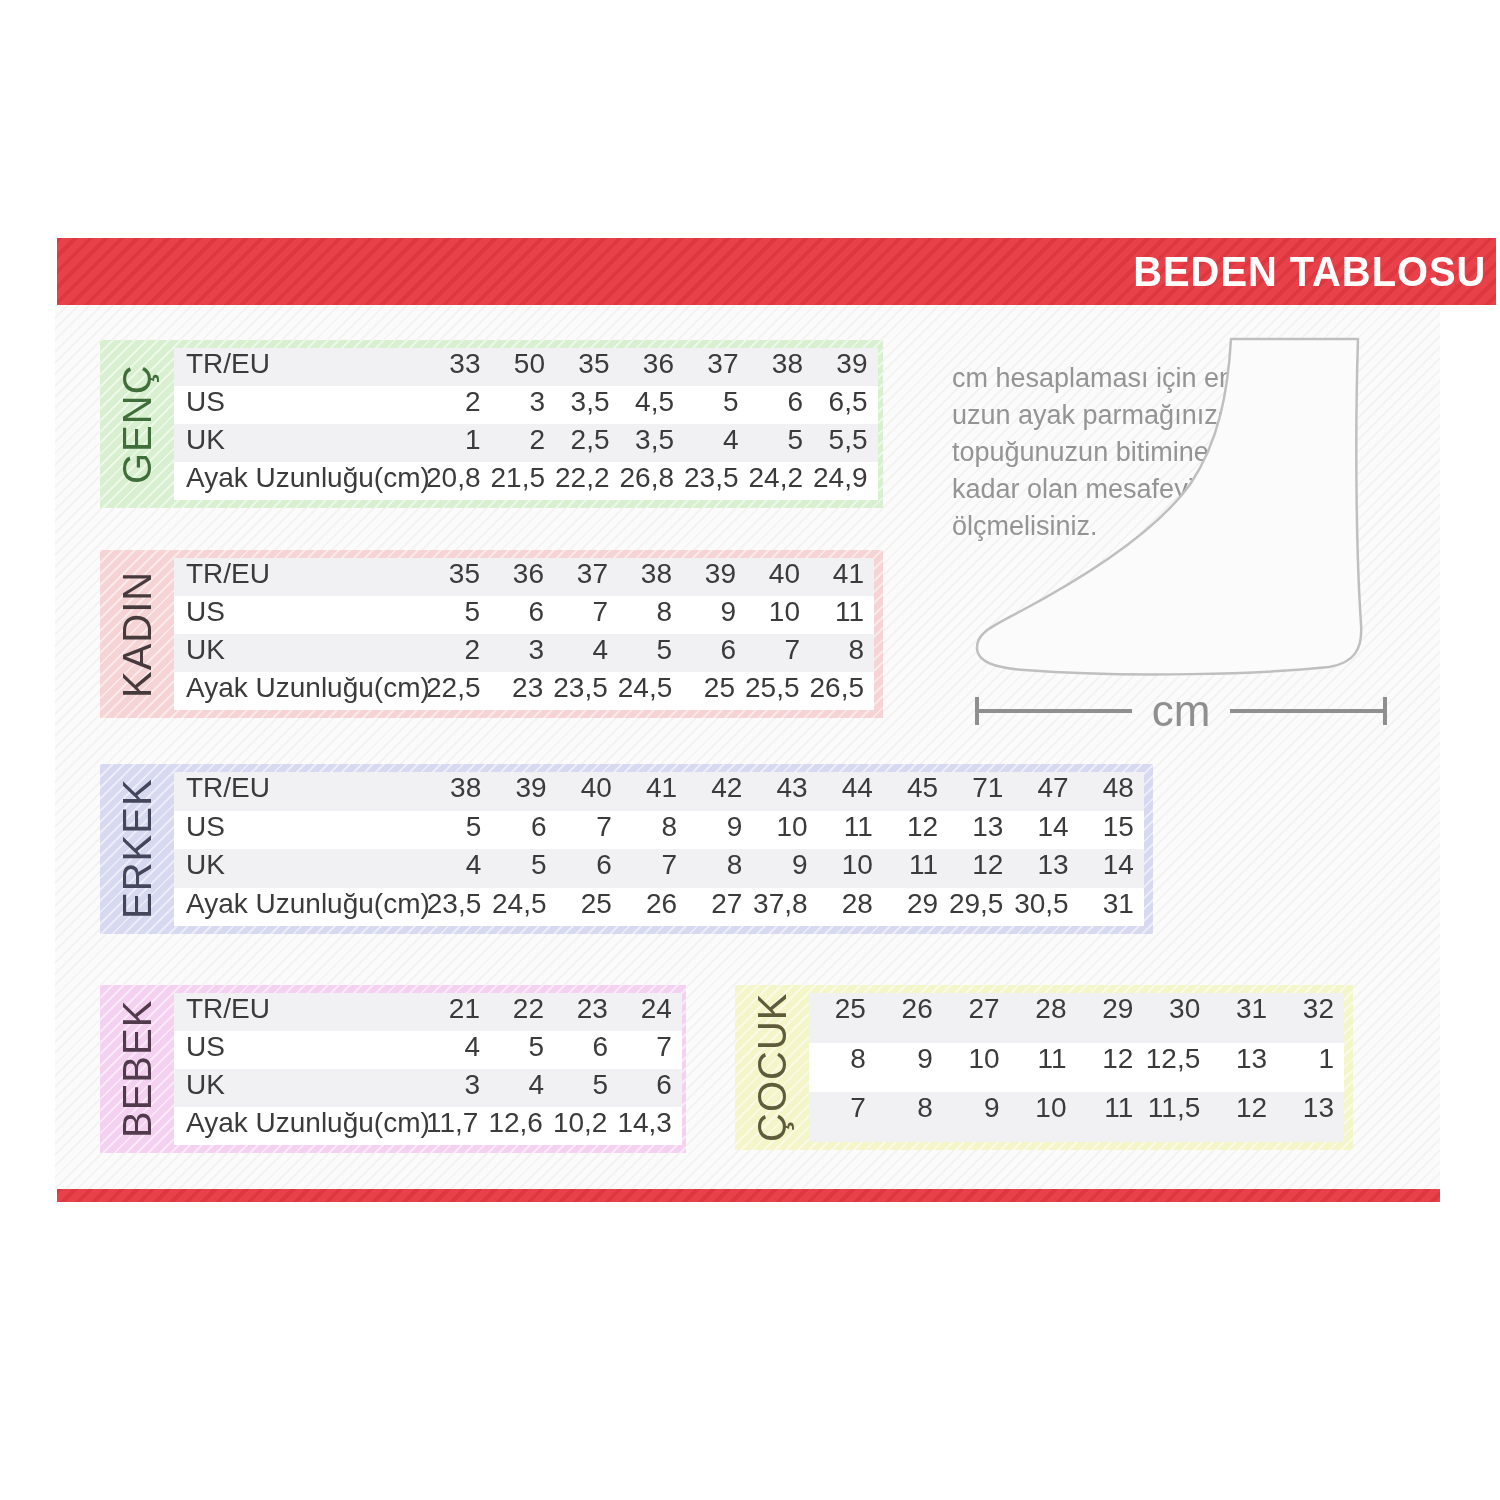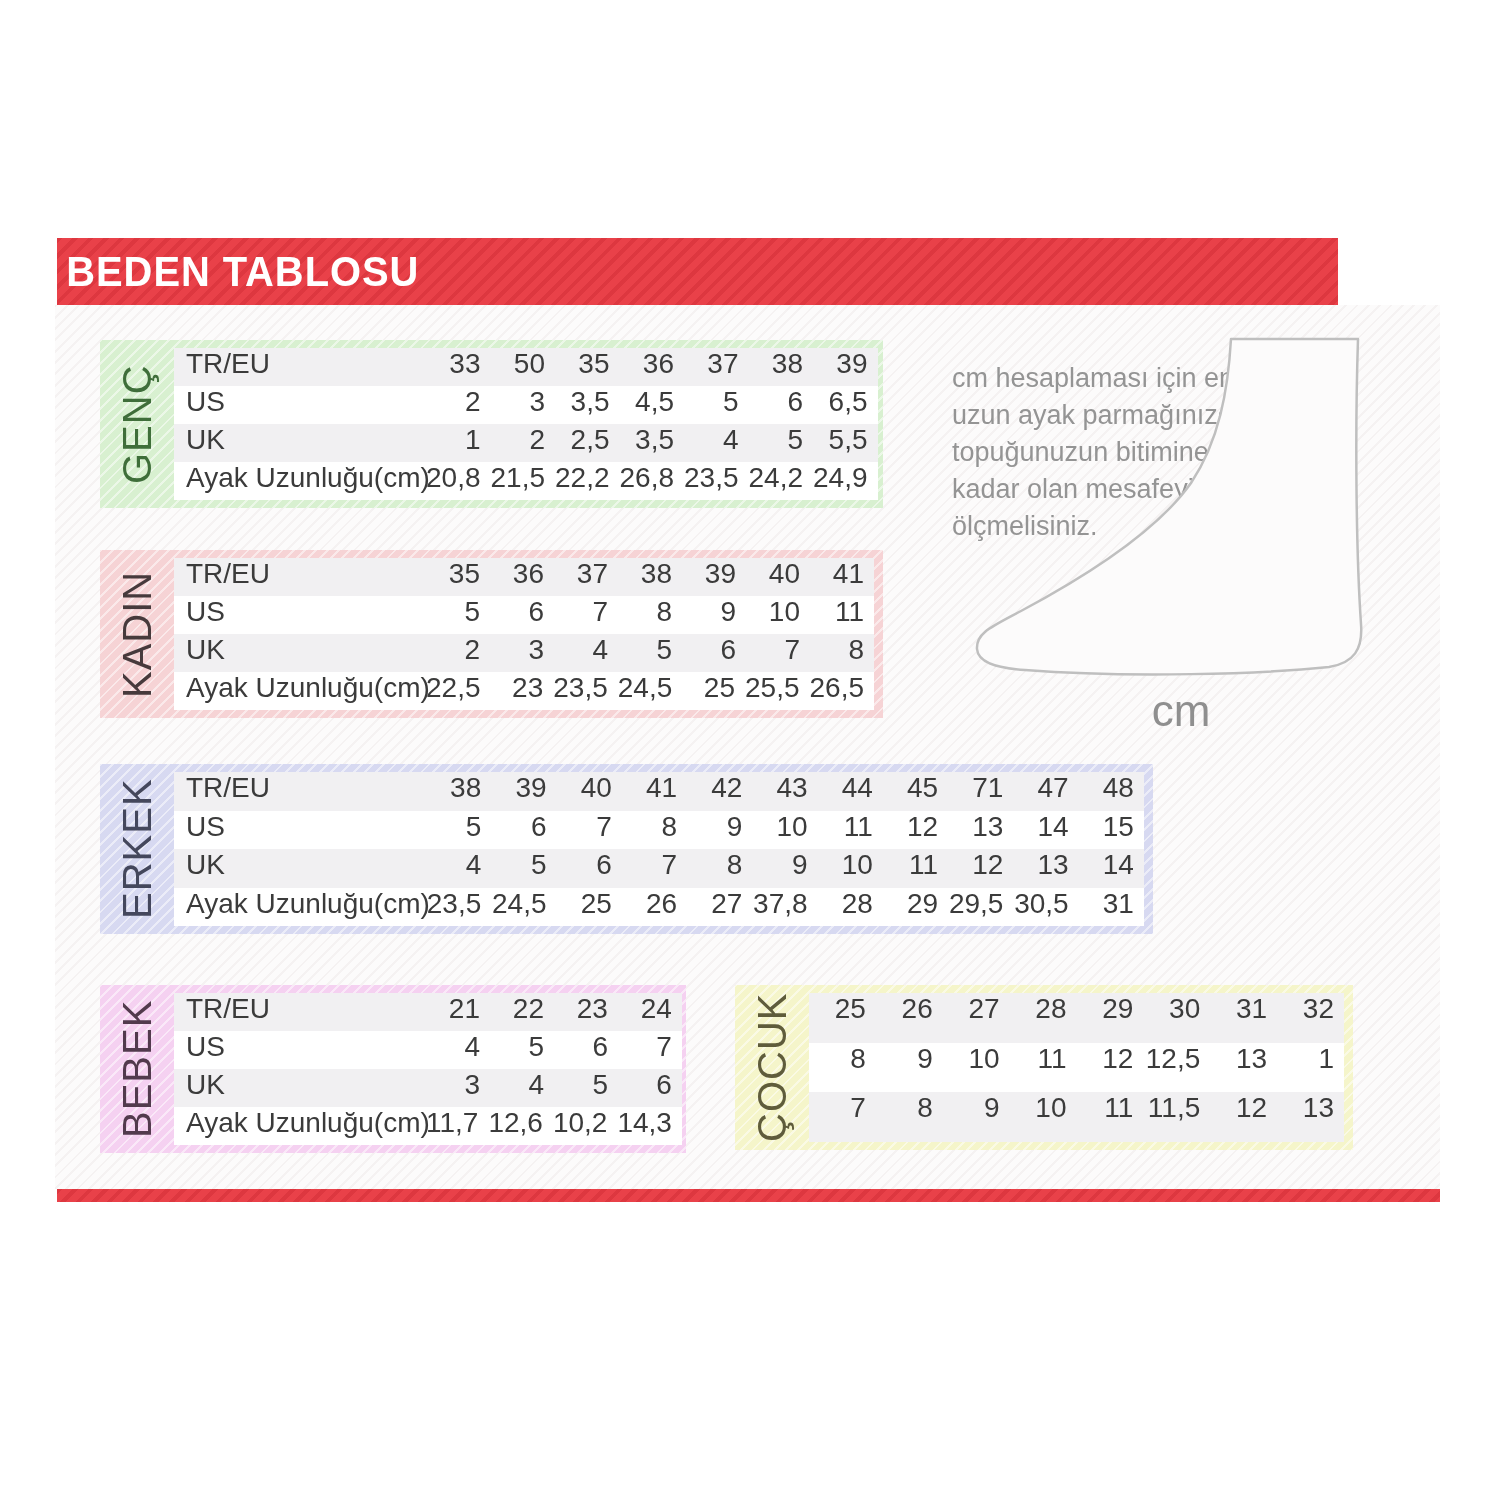--- a/index.html
+++ b/index.html
@@ -3,23 +3,23 @@
 <meta charset="utf-8">
 <style>
   html,body{margin:0;padding:0;}
   body{
     width:1500px;height:1500px;position:relative;overflow:hidden;
     background:#ffffff;
     font-family:"Liberation Sans", sans-serif;
   }
   
   .top-banner{
-    position:absolute;left:57px;top:238px;width:1281px;height:67px;
+    position:absolute;left:57px;top:238px;width:1439px;height:67px;
     background:repeating-linear-gradient(135deg, rgba(180,20,30,0.22) 0 4px, rgba(180,20,30,0) 4px 11px), var(--accent,#e94149);
-    display:flex;align-items:center;justify-content:flex-start;
+    display:flex;align-items:center;justify-content:flex-end;
   }
   .page-title{
     color:#ffffff;font-size:42px;font-weight:700;letter-spacing:1px;
     transform:scaleX(0.95);
   }
   .bottom-bar{
     position:absolute;left:57px;top:1189px;width:1383px;height:13px;
     background:repeating-linear-gradient(135deg, rgba(180,20,30,0.22) 0 4px, rgba(180,20,30,0) 4px 11px), var(--accent,#e94149);
   }
   
@@ -55,21 +55,21 @@
   .cell{flex:1;text-align:right;padding-right:10px;}
   
   .instruction-text{
     position:absolute;left:952px;top:360px;width:320px;
     font-size:27px;line-height:37px;color:#949494;
     white-space:pre-line;
   }
   .foot-svg{position:absolute;left:963px;top:336px;width:452px;height:360px;}
   .measure-line{
     position:absolute;left:975px;top:688px;width:412px;height:46px;
-    display:flex;align-items:center;color:#8f8f8f;flex-direction:column;
+    display:flex;align-items:center;color:#8f8f8f;
   }
   .m-tick{width:4px;height:28px;background:#8f8f8f;}
   .m-seg{flex:1;height:4px;background:#8f8f8f;}
   .measure-label{font-size:44px;padding:0 20px;line-height:46px;}
 </style>
 </head>
 <body style="--accent: #e94149;">
 
 <div class="top-banner">
   <div class="page-title">BEDEN TABLOSU</div>

